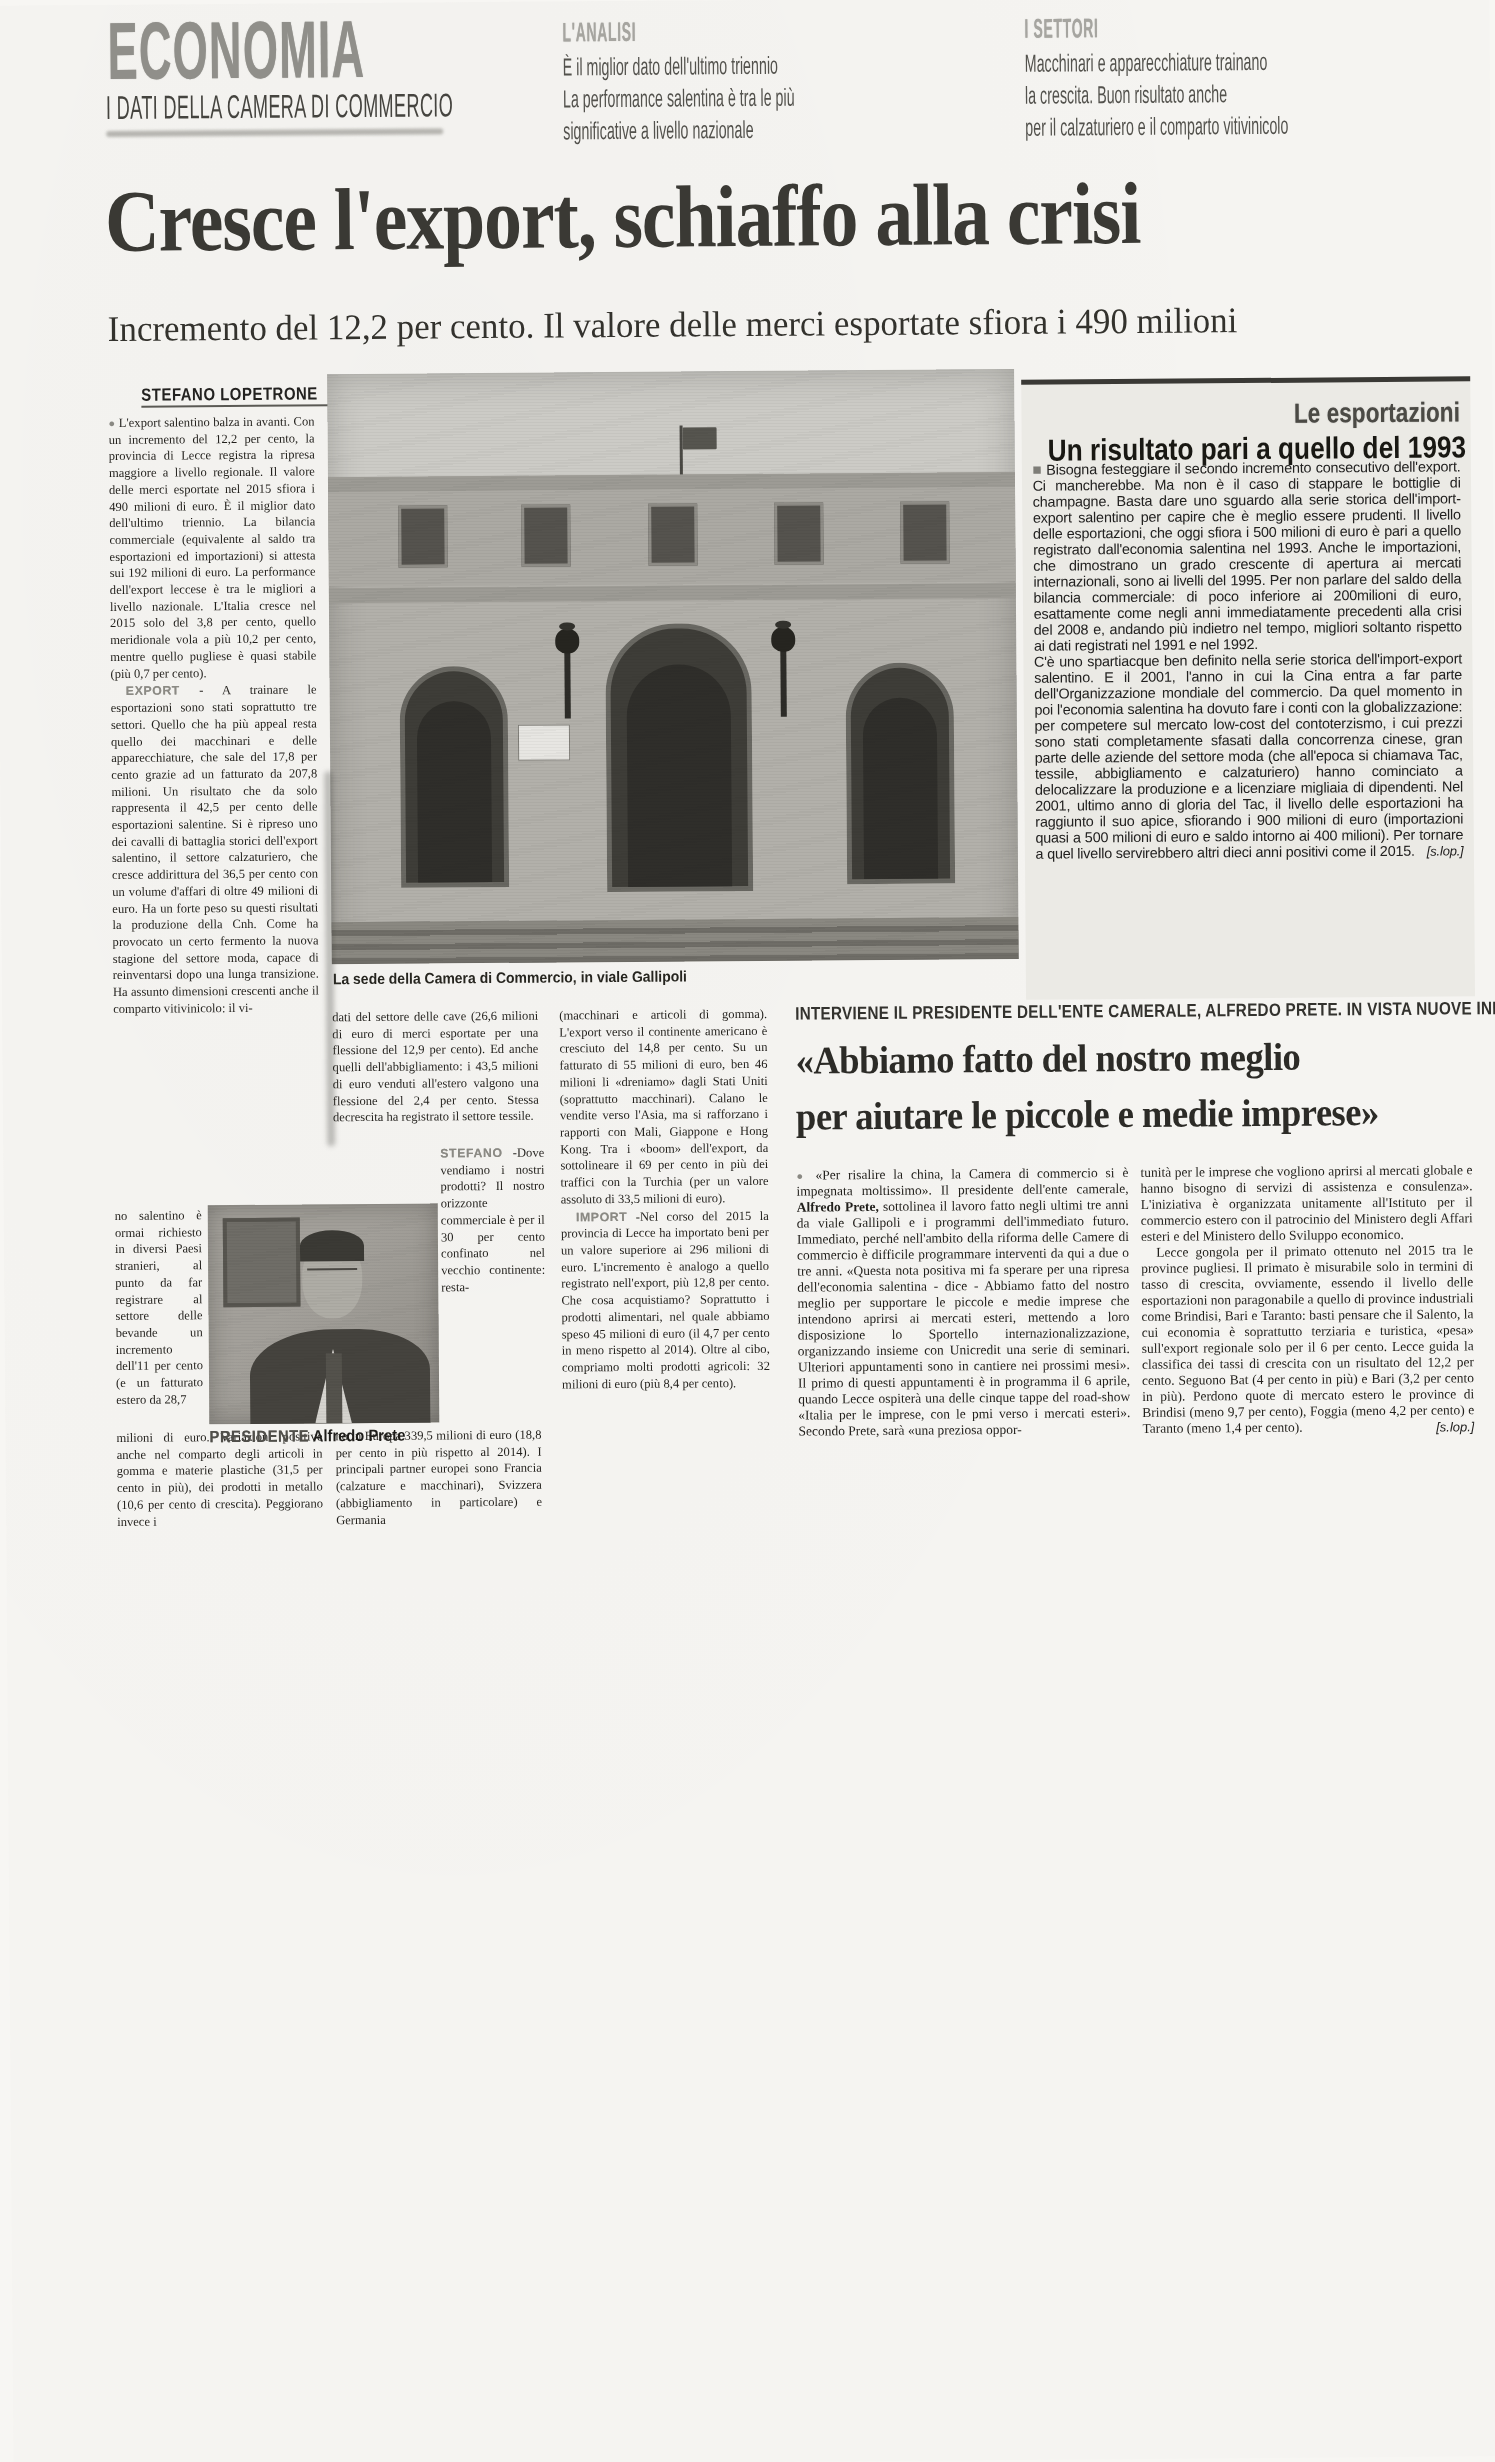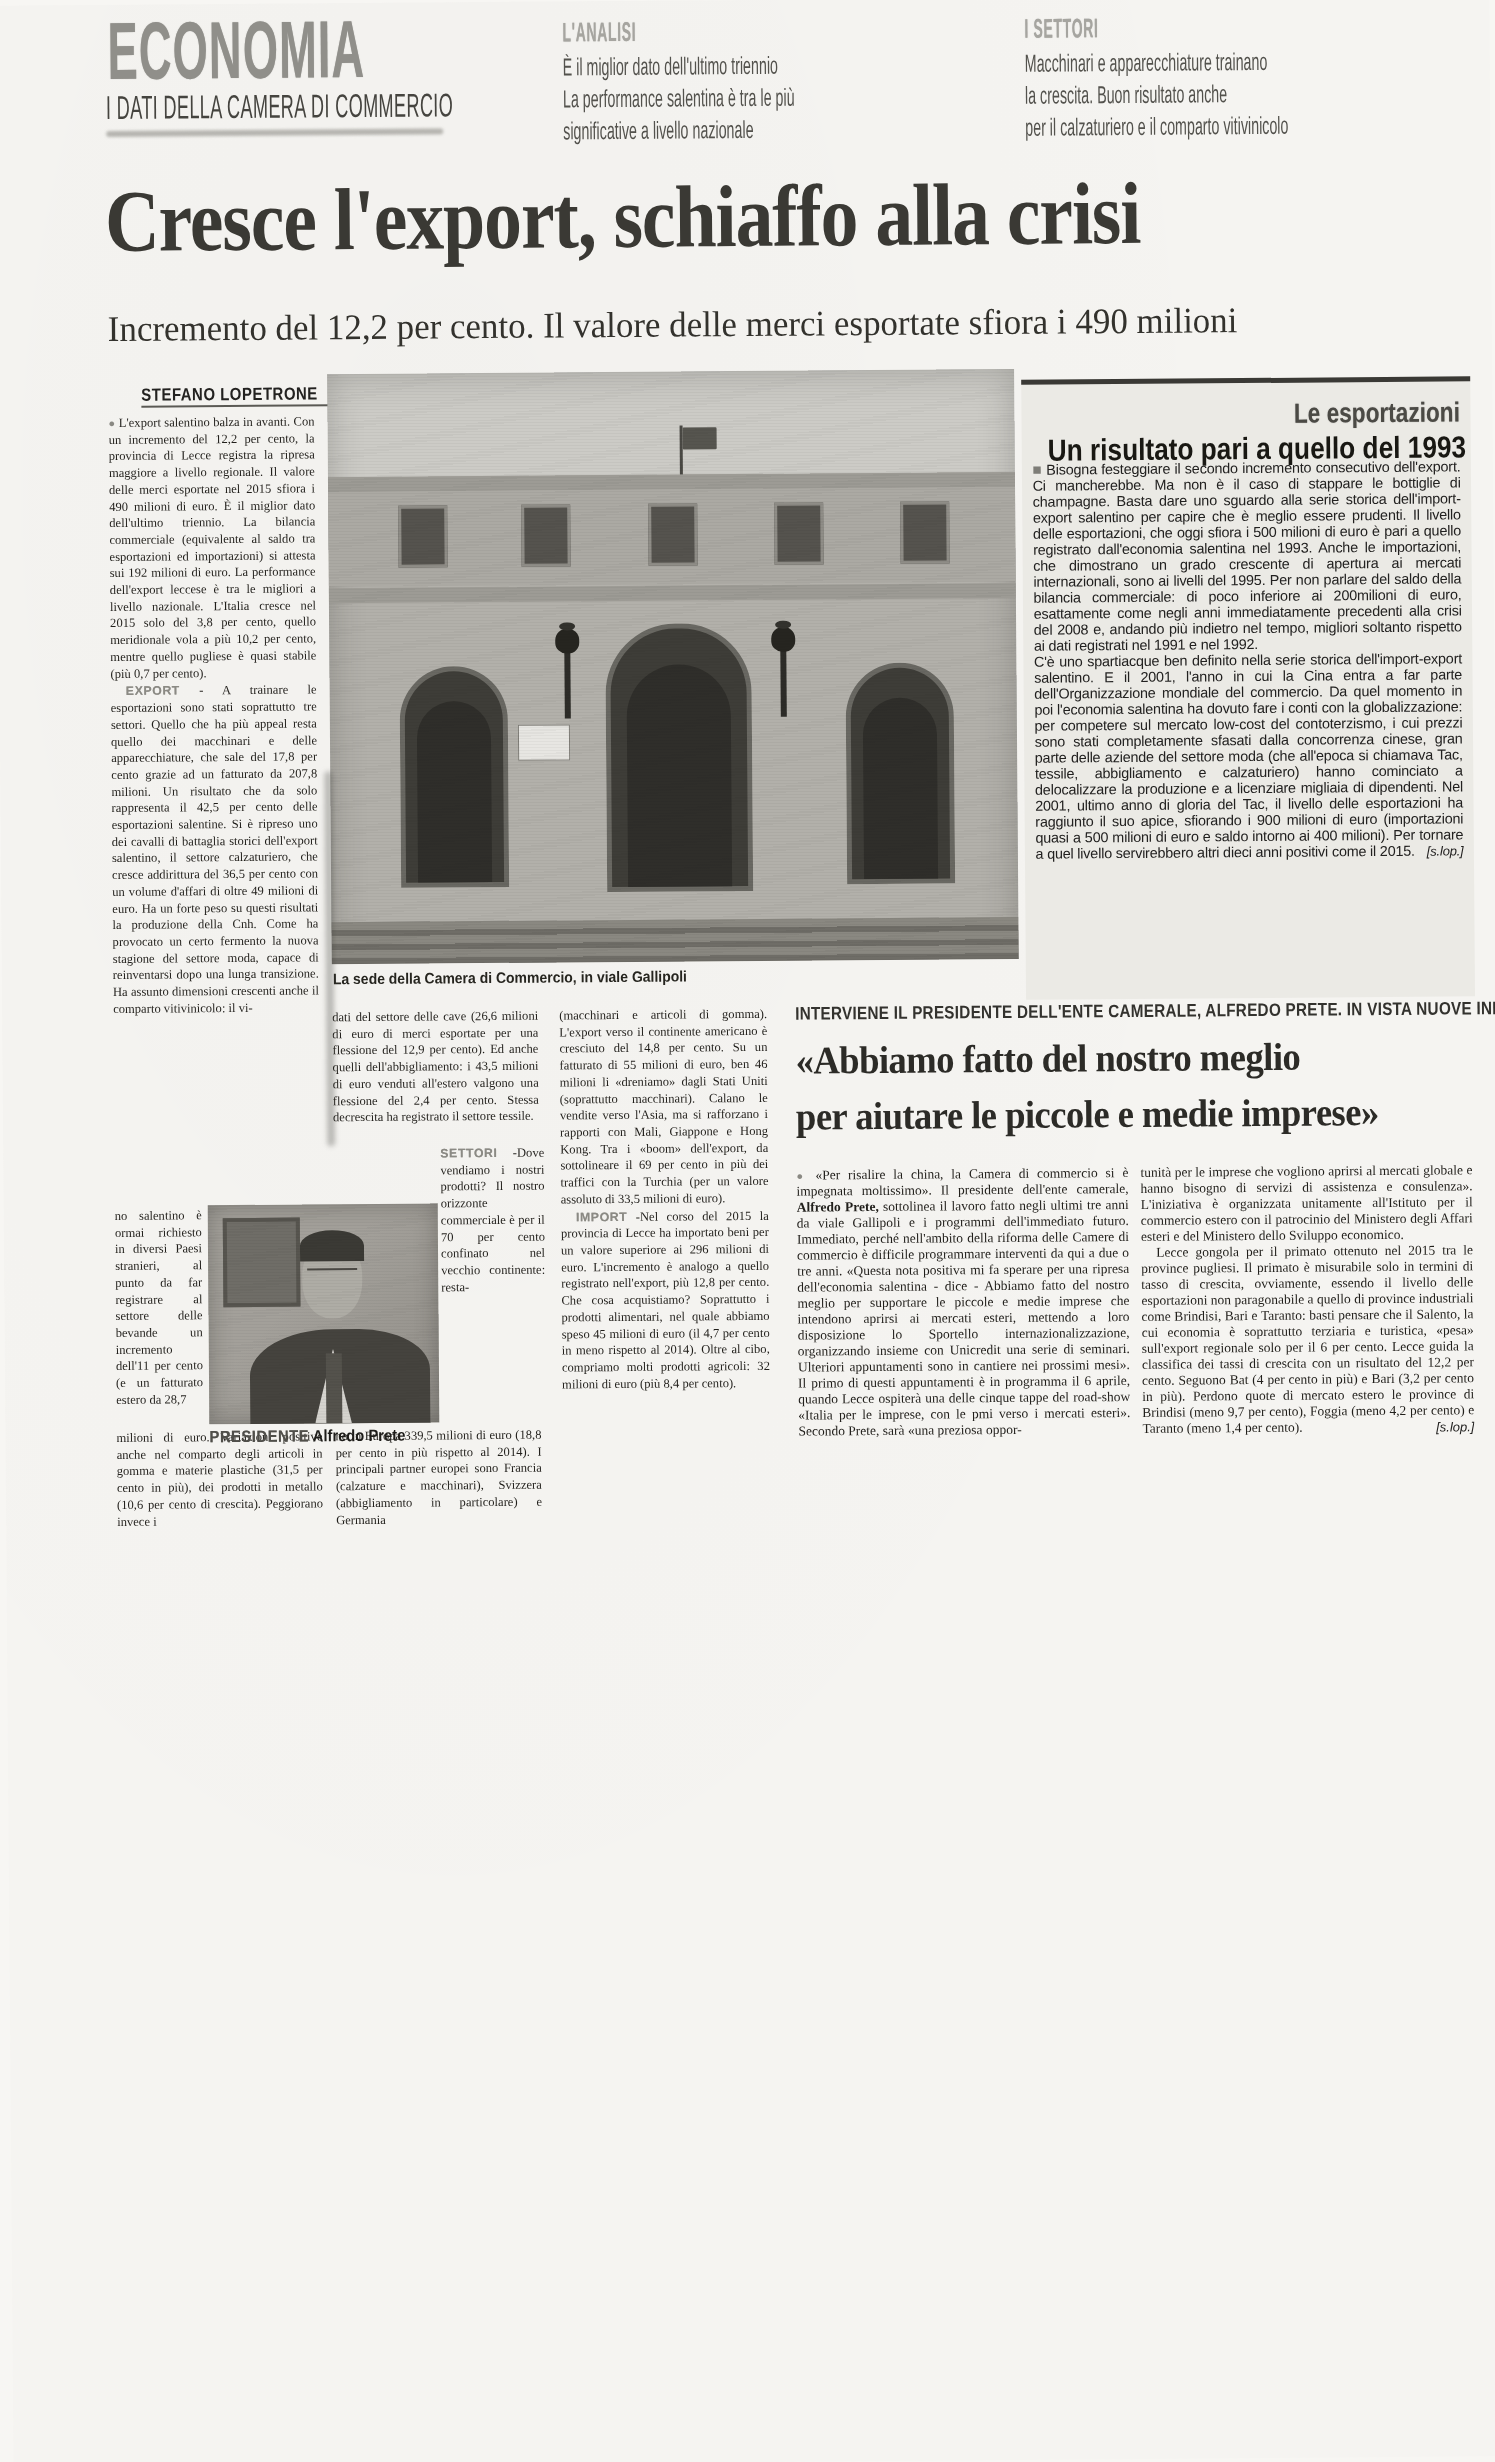--- a/index.html
+++ b/index.html
@@ -265,21 +265,21 @@
     <div class="plaque" style="left:188px;top:352px;"></div>
     <div class="steps"></div>
     <div class="photo-grain"></div>
   </div>
   <div class="abs photo-caption">La sede della Camera di Commercio, in viale Gallipoli</div>
 
   <div class="abs bodycol" id="midcol-top">
     <p>dati del settore delle cave (26,6 milioni di euro di merci esportate per una flessione del 12,9 per cento). Ed anche quelli dell'abbigliamento: i 43,5 milioni di euro venduti all'estero valgono una flessione del 2,4 per cento. Stessa decrescita ha registrato il settore tessile.</p>
   </div>
   <div class="abs bodycol" id="mercati-narrow">
-    <p><span class="lead-label">SETTORI</span> <span>-Dove vendiamo i nostri prodotti? Il nostro orizzonte commerciale è per il 70 per cento confinato nel vecchio continente: resta-</span></p>
+    <p><span class="lead-label">STEFANO</span> <span>-Dove vendiamo i nostri prodotti? Il nostro orizzonte commerciale è per il 30 per cento confinato nel vecchio continente: resta-</span></p>
   </div>
 
   <div class="abs president-photo">
     <div class="frame"></div>
     <div class="suit"></div>
     <div class="shirt"></div>
     <div class="tie"></div>
     <div class="head"></div>
     <div class="hair"></div>
     <div class="glasses"></div>

